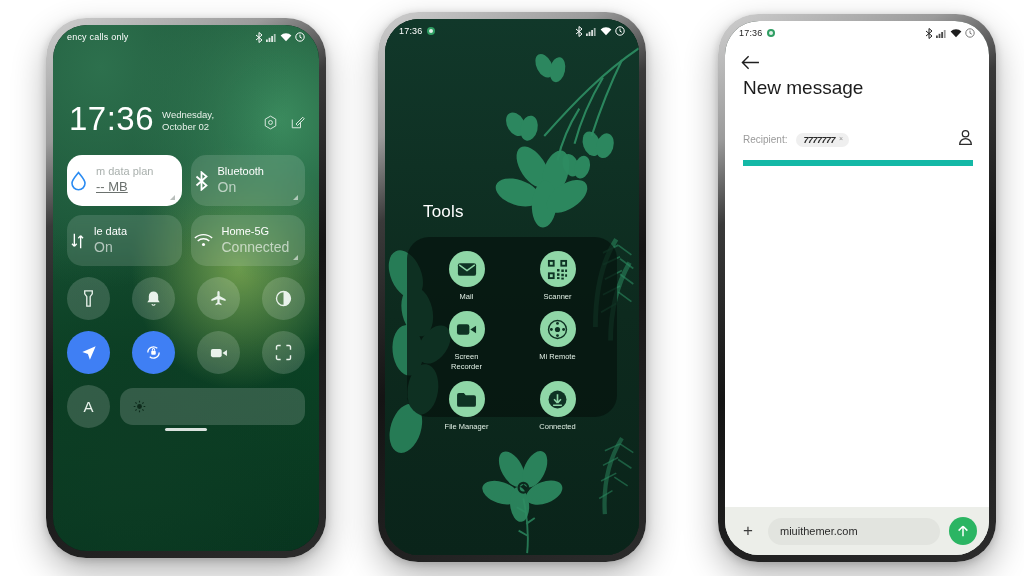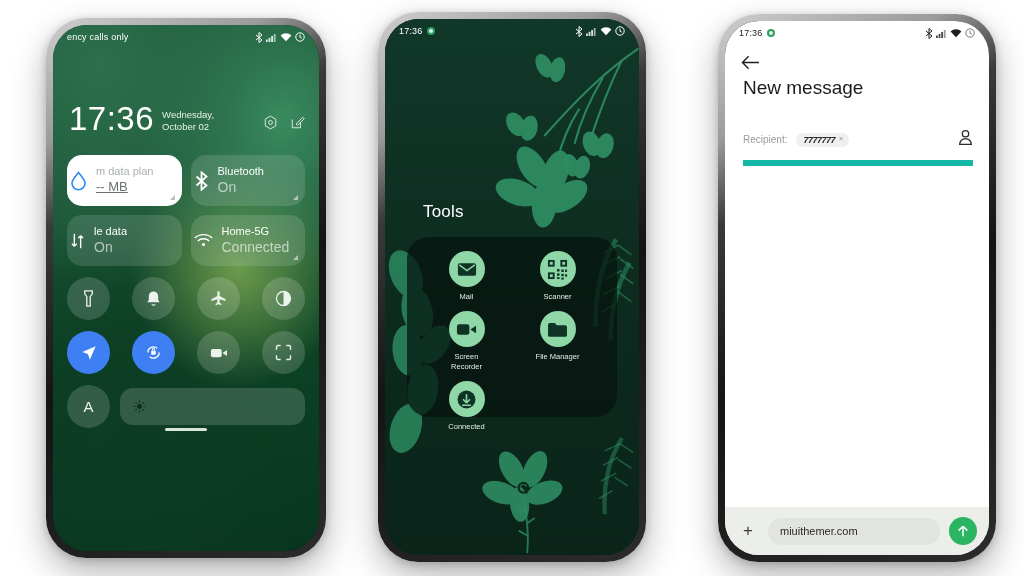--- a/index.html
+++ b/index.html
@@ -476,20 +476,33 @@
           <div class="app">
             <div class="appic">
               <svg width="21" height="15" viewBox="0 0 22 15">
                   <rect x="1" y="2" width="13" height="11" rx="2.4" fill="#0f3324"></rect>
                   <path d="M15 7.5l6-3.8v7.6z" fill="#0f3324"></path>
                 </svg>
             </div>
             <div class="applbl">Screen Recorder</div>
           </div>
 
+          <div class="app">
+            <div class="appic">
+              <svg width="21" height="21" viewBox="0 0 22 22">
+                  <circle cx="11" cy="11" r="9.4" fill="none" stroke="#0f3324" stroke-width="1.5"></circle>
+                  <circle cx="11" cy="11" r="2.7" fill="#0f3324"></circle>
+                  <circle cx="11" cy="4.6" r="1.5" fill="#0f3324"></circle>
+                  <circle cx="11" cy="17.4" r="1.5" fill="#0f3324"></circle>
+                  <circle cx="4.6" cy="11" r="1.5" fill="#0f3324"></circle>
+                  <circle cx="17.4" cy="11" r="1.5" fill="#0f3324"></circle>
+                </svg>
+            </div>
+            <div class="applbl">Mi Remote</div>
+          </div>
 
           <div class="app">
             <div class="appic">
               <svg width="21" height="17" viewBox="0 0 22 18">
                   <path d="M1 4.2a2 2 0 0 1 2-2h5.2l2 2.2H19a2 2 0 0 1 2 2v8.4a2 2 0 0 1-2 2H3a2 2 0 0 1-2-2z" fill="#0f3324"></path>
                 </svg>
             </div>
             <div class="applbl">File Manager</div>
           </div>
 

